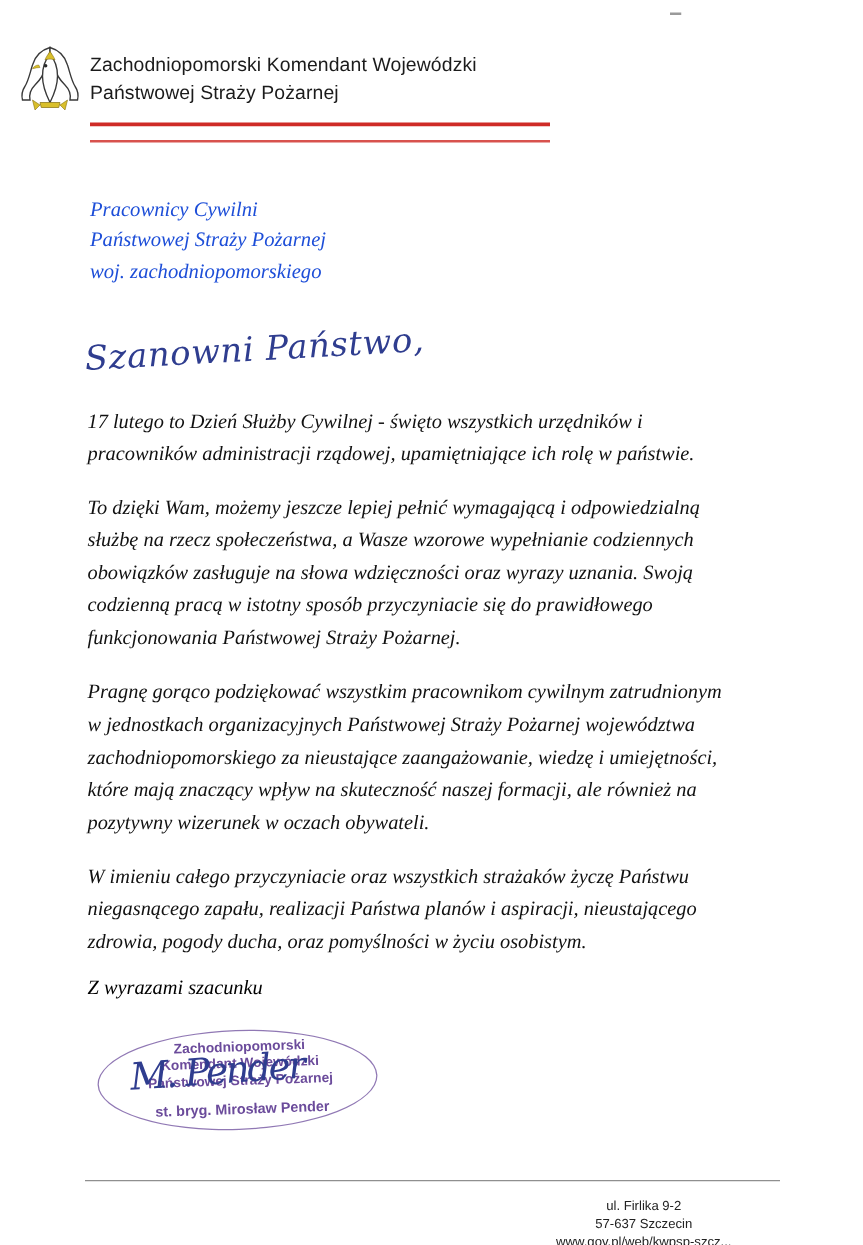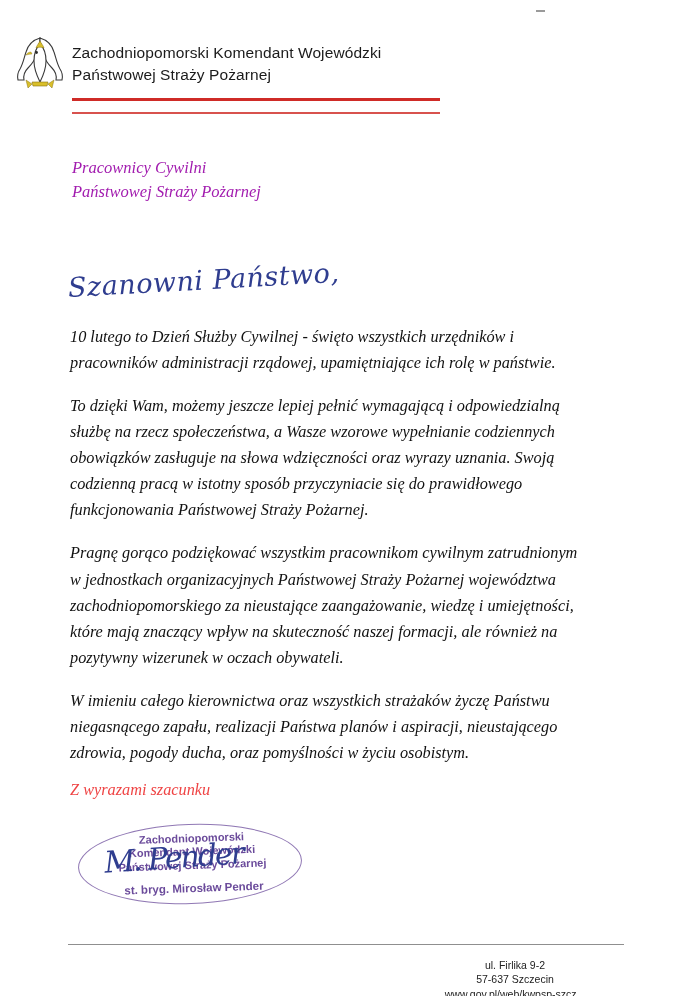--- a/index.html
+++ b/index.html
@@ -81,21 +81,21 @@
 
   
   .addressee {
     position: absolute;
     left: 72px;
     top: 156px;
     font-family: "Liberation Serif", serif;
     font-style: italic;
     font-size: 16.5px;
     line-height: 1.48;
-    color: #a21caf;
+    color: #1d4ed8;
   }
 
   
   .salutation {
     position: absolute;
     left: 68px;
     top: 272px;
     font-family: "DejaVu Serif", serif;
     font-style: italic;
     font-size: 27px;
@@ -125,21 +125,21 @@
     margin-bottom: 0;
   }
 
   .closing {
     position: absolute;
     left: 70px;
     top: 780px;
     font-family: "Liberation Serif", serif;
     font-style: italic;
     font-size: 16.3px;
-    color: #ef4444;
+    color: #000000;
   }
 
   
   .stamp-wrap {
     position: absolute;
     left: 78px;
     top: 818px;
     width: 230px;
     height: 95px;
   }
@@ -240,29 +240,30 @@
       <div>Zachodniopomorski Komendant Wojewódzki</div>
       <div>Państwowej Straży Pożarnej</div>
     </div>
     <div class="rule-red"></div>
     <div class="rule-red2"></div>
   </div>
 
   <div class="addressee">
     <div>Pracownicy Cywilni</div>
     <div>Państwowej Straży Pożarnej</div>
+    <div>woj. zachodniopomorskiego</div>
   </div>
 
   <div class="salutation">Szanowni Państwo,</div>
 
   <div class="body-text">
-    <p>10 lutego to Dzień Służby Cywilnej - święto wszystkich urzędników i pracowników administracji rządowej, upamiętniające ich rolę w państwie.</p>
+    <p>17 lutego to Dzień Służby Cywilnej - święto wszystkich urzędników i pracowników administracji rządowej, upamiętniające ich rolę w państwie.</p>
     <p>To dzięki Wam, możemy jeszcze lepiej pełnić wymagającą i odpowiedzialną służbę na rzecz społeczeństwa, a Wasze wzorowe wypełnianie codziennych obowiązków zasługuje na słowa wdzięczności oraz wyrazy uznania. Swoją codzienną pracą w istotny sposób przyczyniacie się do prawidłowego funkcjonowania Państwowej Straży Pożarnej.</p>
     <p>Pragnę gorąco podziękować wszystkim pracownikom cywilnym zatrudnionym w jednostkach organizacyjnych Państwowej Straży Pożarnej województwa zachodniopomorskiego za nieustające zaangażowanie, wiedzę i umiejętności, które mają znaczący wpływ na skuteczność naszej formacji, ale również na pozytywny wizerunek w oczach obywateli.</p>
-    <p>W imieniu całego kierownictwa oraz wszystkich strażaków życzę Państwu niegasnącego zapału, realizacji Państwa planów i aspiracji, nieustającego zdrowia, pogody ducha, oraz pomyślności w życiu osobistym.</p>
+    <p>W imieniu całego przyczyniacie oraz wszystkich strażaków życzę Państwu niegasnącego zapału, realizacji Państwa planów i aspiracji, nieustającego zdrowia, pogody ducha, oraz pomyślności w życiu osobistym.</p>
   </div>
 
   <div class="closing">Z wyrazami szacunku</div>
 
   <div class="stamp-wrap">
     <div class="stamp-oval"></div>
     <div class="stamp-lines">
       <div>Zachodniopomorski</div>
       <div>Komendant Wojewódzki</div>
       <div>Państwowej Straży Pożarnej</div>

